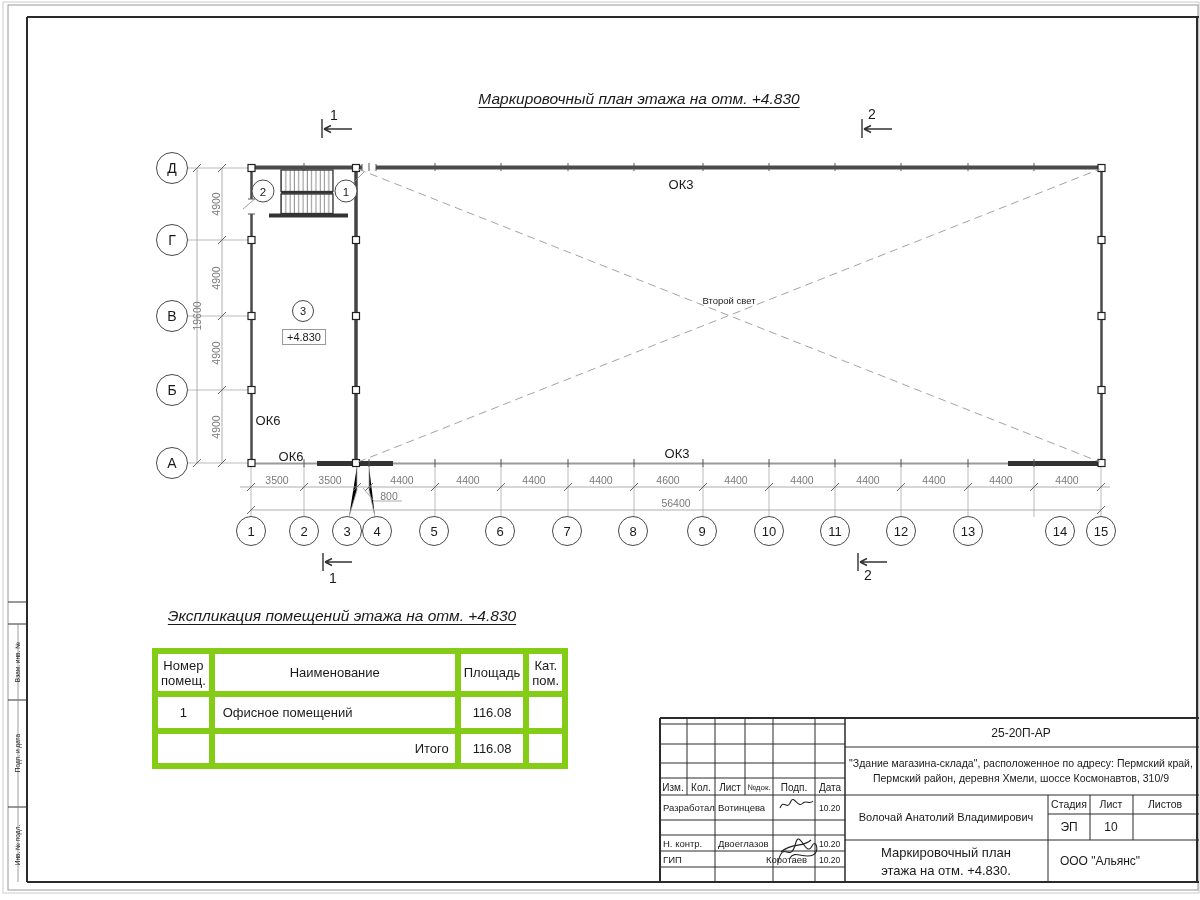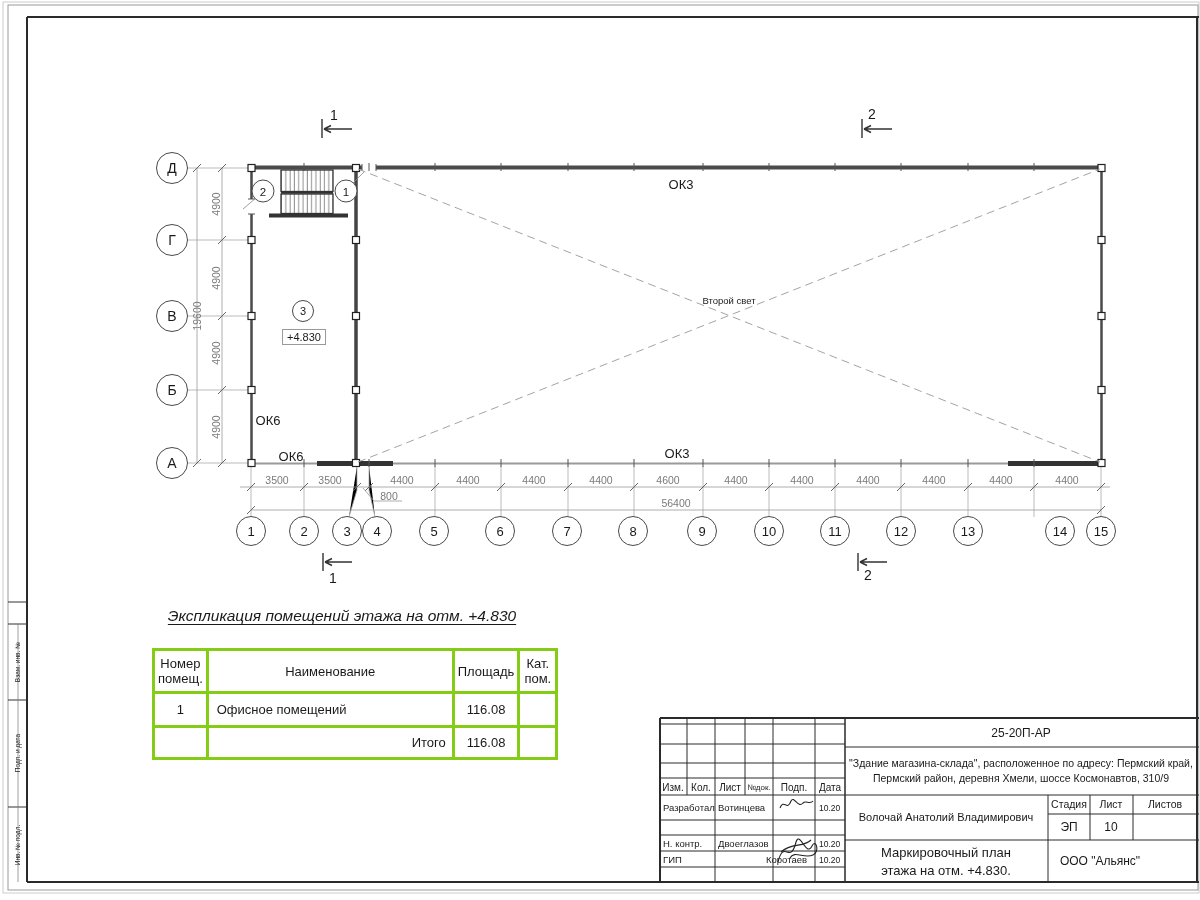--- a/index.html
+++ b/index.html
@@ -19,21 +19,21 @@
   .axis-circle.stair{width:21px;height:21px;font-size:11.5px;}
   .elev-box{position:absolute;transform:translate(-50%,-50%);border:1px solid #999;background:#fff;
     font-size:11px;padding:1px 4px;white-space:nowrap;}
   .sheet-title{position:absolute;transform:translate(-50%,-50%);font-style:italic;font-size:15.5px;
     text-decoration:underline;text-underline-offset:3px;white-space:nowrap;}
   .notes{position:absolute;left:727px;top:618px;width:308px;font-size:13px;line-height:15.6px;}
   .note{padding-left:21px;text-indent:-21px;}
   .vlabel{position:absolute;transform:translate(-50%,-50%) rotate(-90deg);font-size:6.5px;color:#222;white-space:nowrap;}
   
   #expl{position:absolute;left:152px;top:648px;border-collapse:collapse;font-size:13px;z-index:2;}
-  #expl td{border:3px solid #84cc16;text-align:center;vertical-align:middle;padding:0 3px;background:transparent;}
+  #expl td{border:6px solid #84cc16;text-align:center;vertical-align:middle;padding:0 3px;background:transparent;}
   #expl .hd{height:43px;}
   #expl .r1 td{height:31px;}
   #expl .r2 td{height:29px;}
   #expl td.name{text-align:left;padding-left:8px;}
   #expl td.tot{text-align:right;padding-right:6px;}
   #expl{border:2px solid #222;}
   
   .tb{position:absolute;white-space:nowrap;}
   .tbc{transform:translate(-50%,-50%);}
   .tb9{font-size:9.5px;}
@@ -159,20 +159,21 @@
 
   <g stroke="#222" stroke-width="1.1" fill="none">
     <path d="M780,808 C784,798 787,812 791,801 C794,795 798,809 803,803 C806,800 810,805 813,801"></path>
     <path d="M778,862 C784,838 790,866 796,842 C800,830 806,858 812,846 C816,838 820,852 813,855 C804,859 794,850 790,858"></path>
     <path d="M781,852 C792,842 803,848 811,840"></path>
   </g>
 </svg>
 
 <div id="static-text">
 
+  <div class="sheet-title" style="left:639px;top:99px;">Маркировочный план этажа на отм. +4.830</div>
   <div class="sheet-title" style="left:342px;top:616px;">Экспликация помещений этажа на отм. +4.830</div>
 
 
   <div class="vlabel" style="left:17px;top:662px;">Взам. инв. №</div>
   <div class="vlabel" style="left:17px;top:753px;">Подп. и дата</div>
   <div class="vlabel" style="left:17px;top:845px;">Инв. № подл.</div>
 
   <div class="tb tbc tb12" style="left:1021px;top:733px;">25-20П-АР</div>
   <div class="tb tbc tb105" style="left:1021px;top:763px;">"Здание магазина-склада", расположенное по адресу: Пермский край,</div>
   <div class="tb tbc tb105" style="left:1021px;top:778px;">Пермский район, деревня Хмели, шоссе Космонавтов, 310/9</div>

